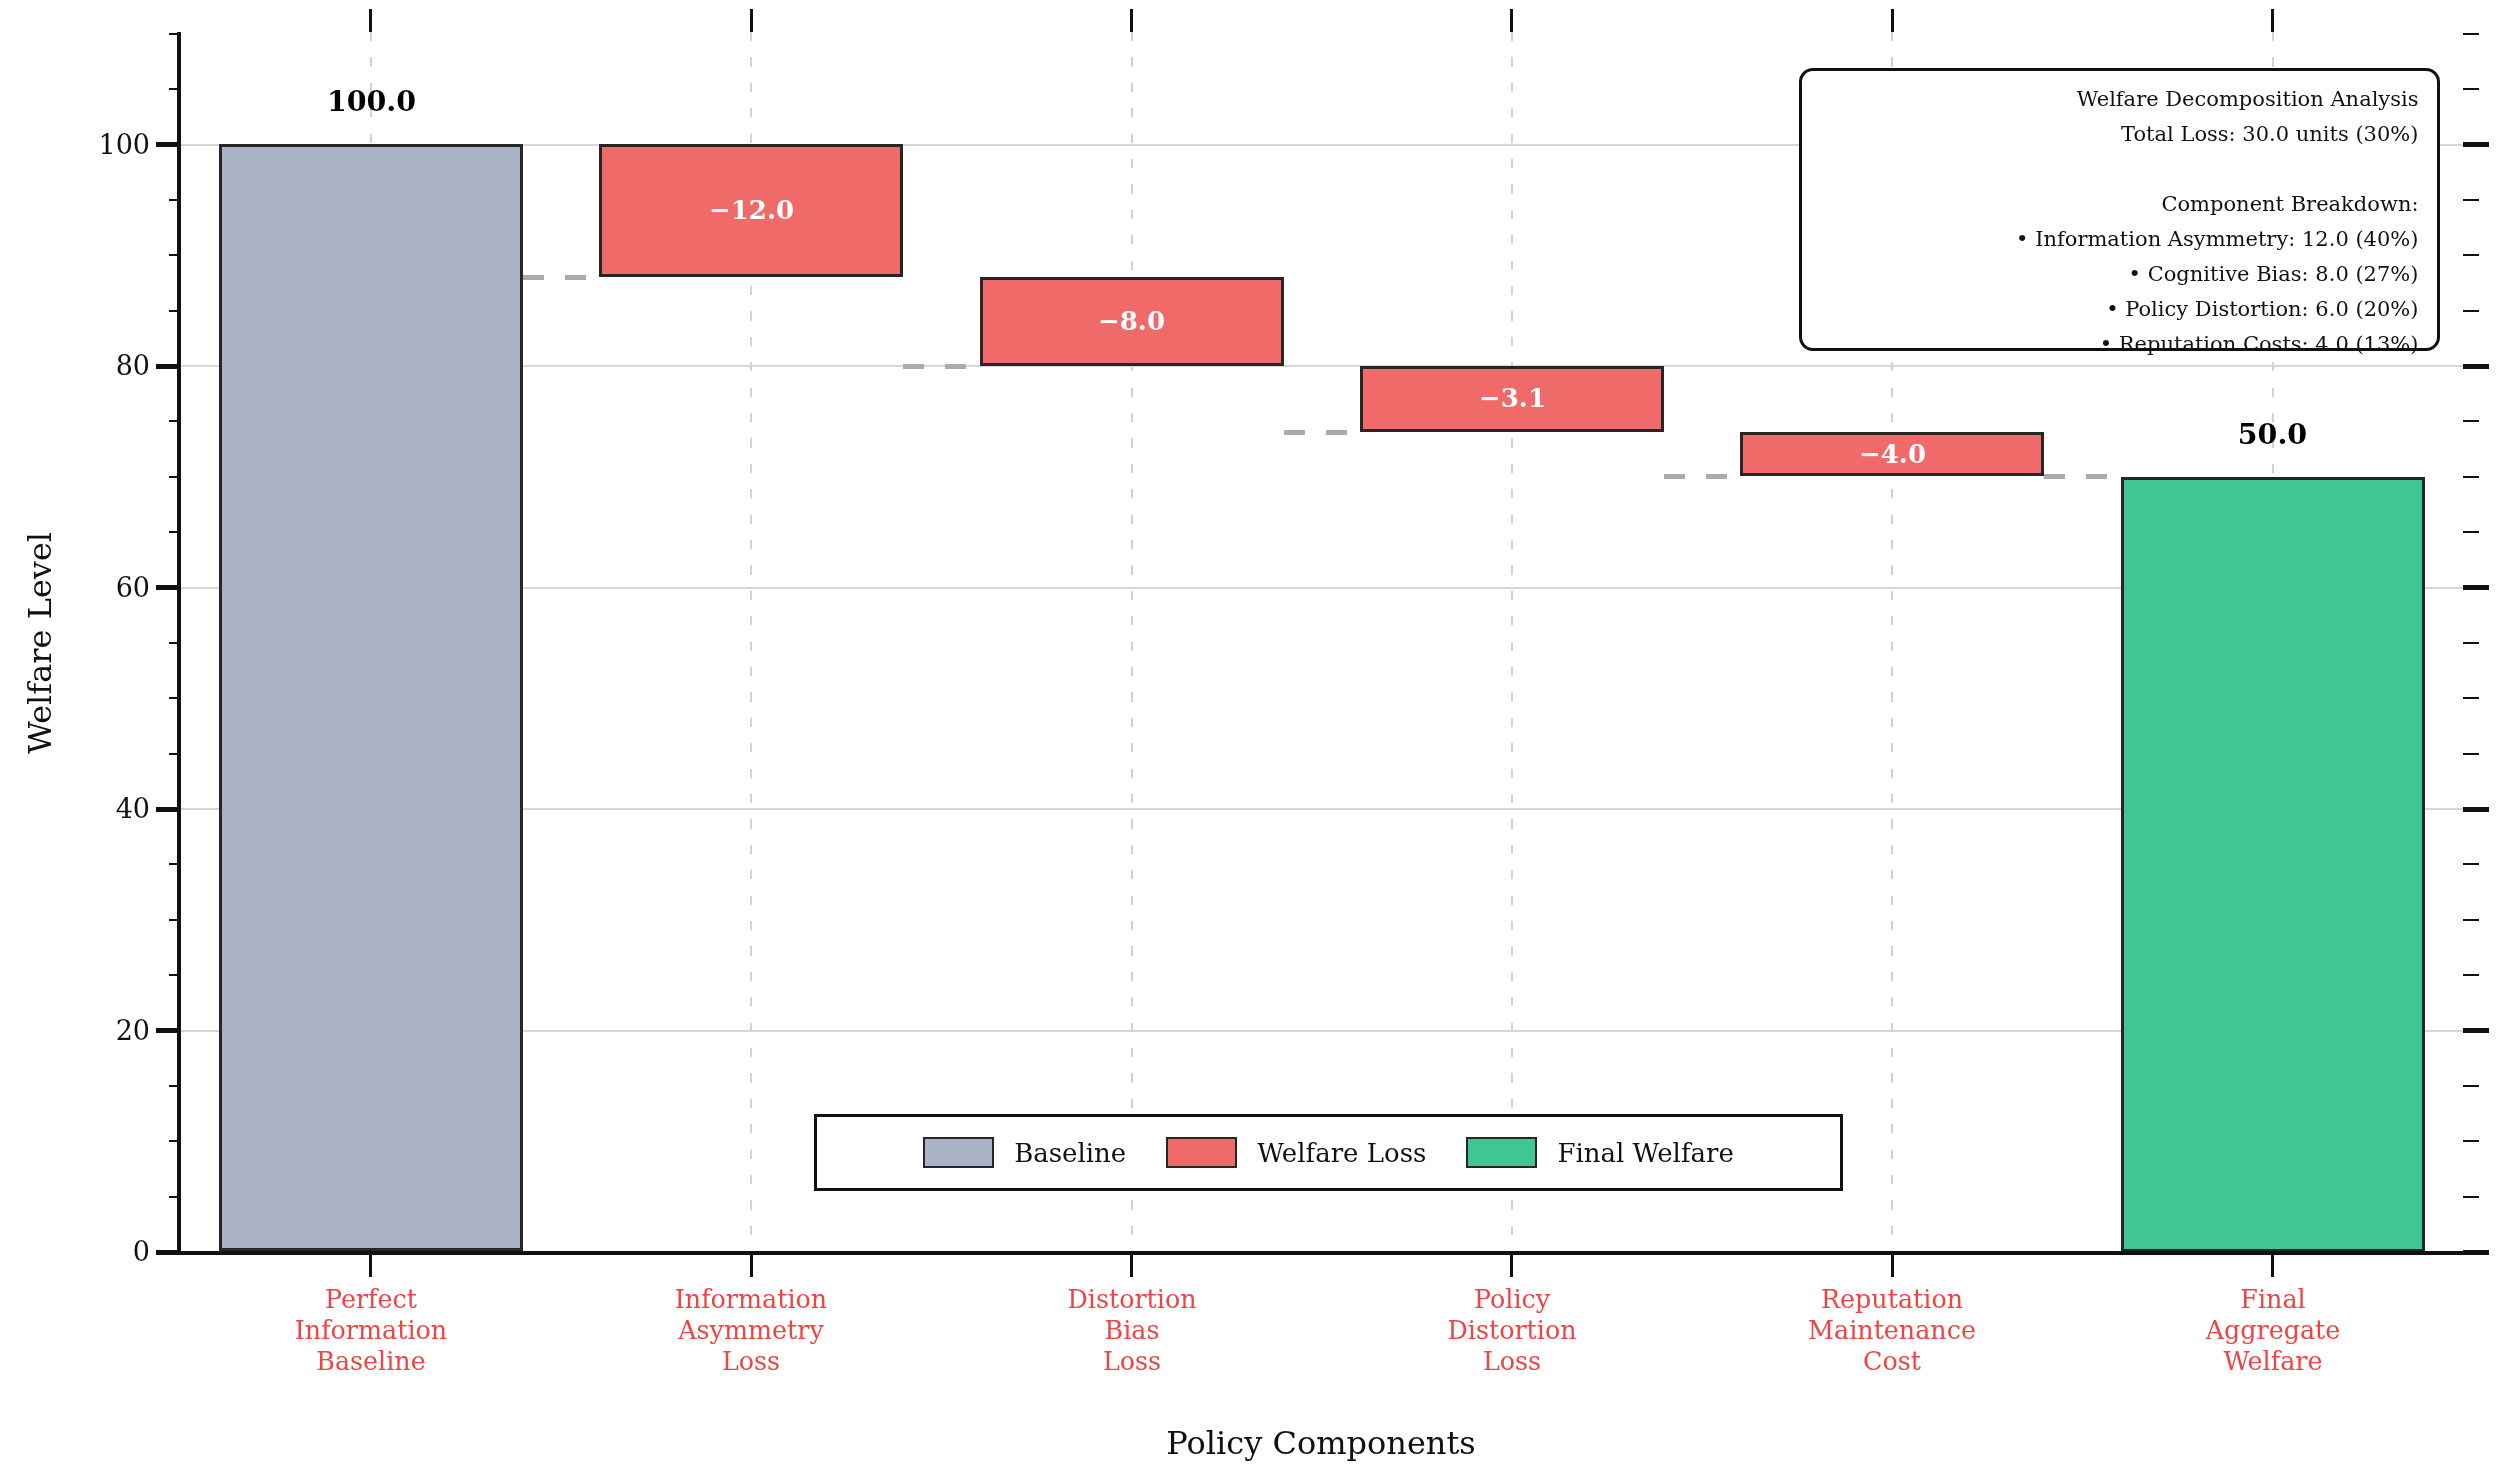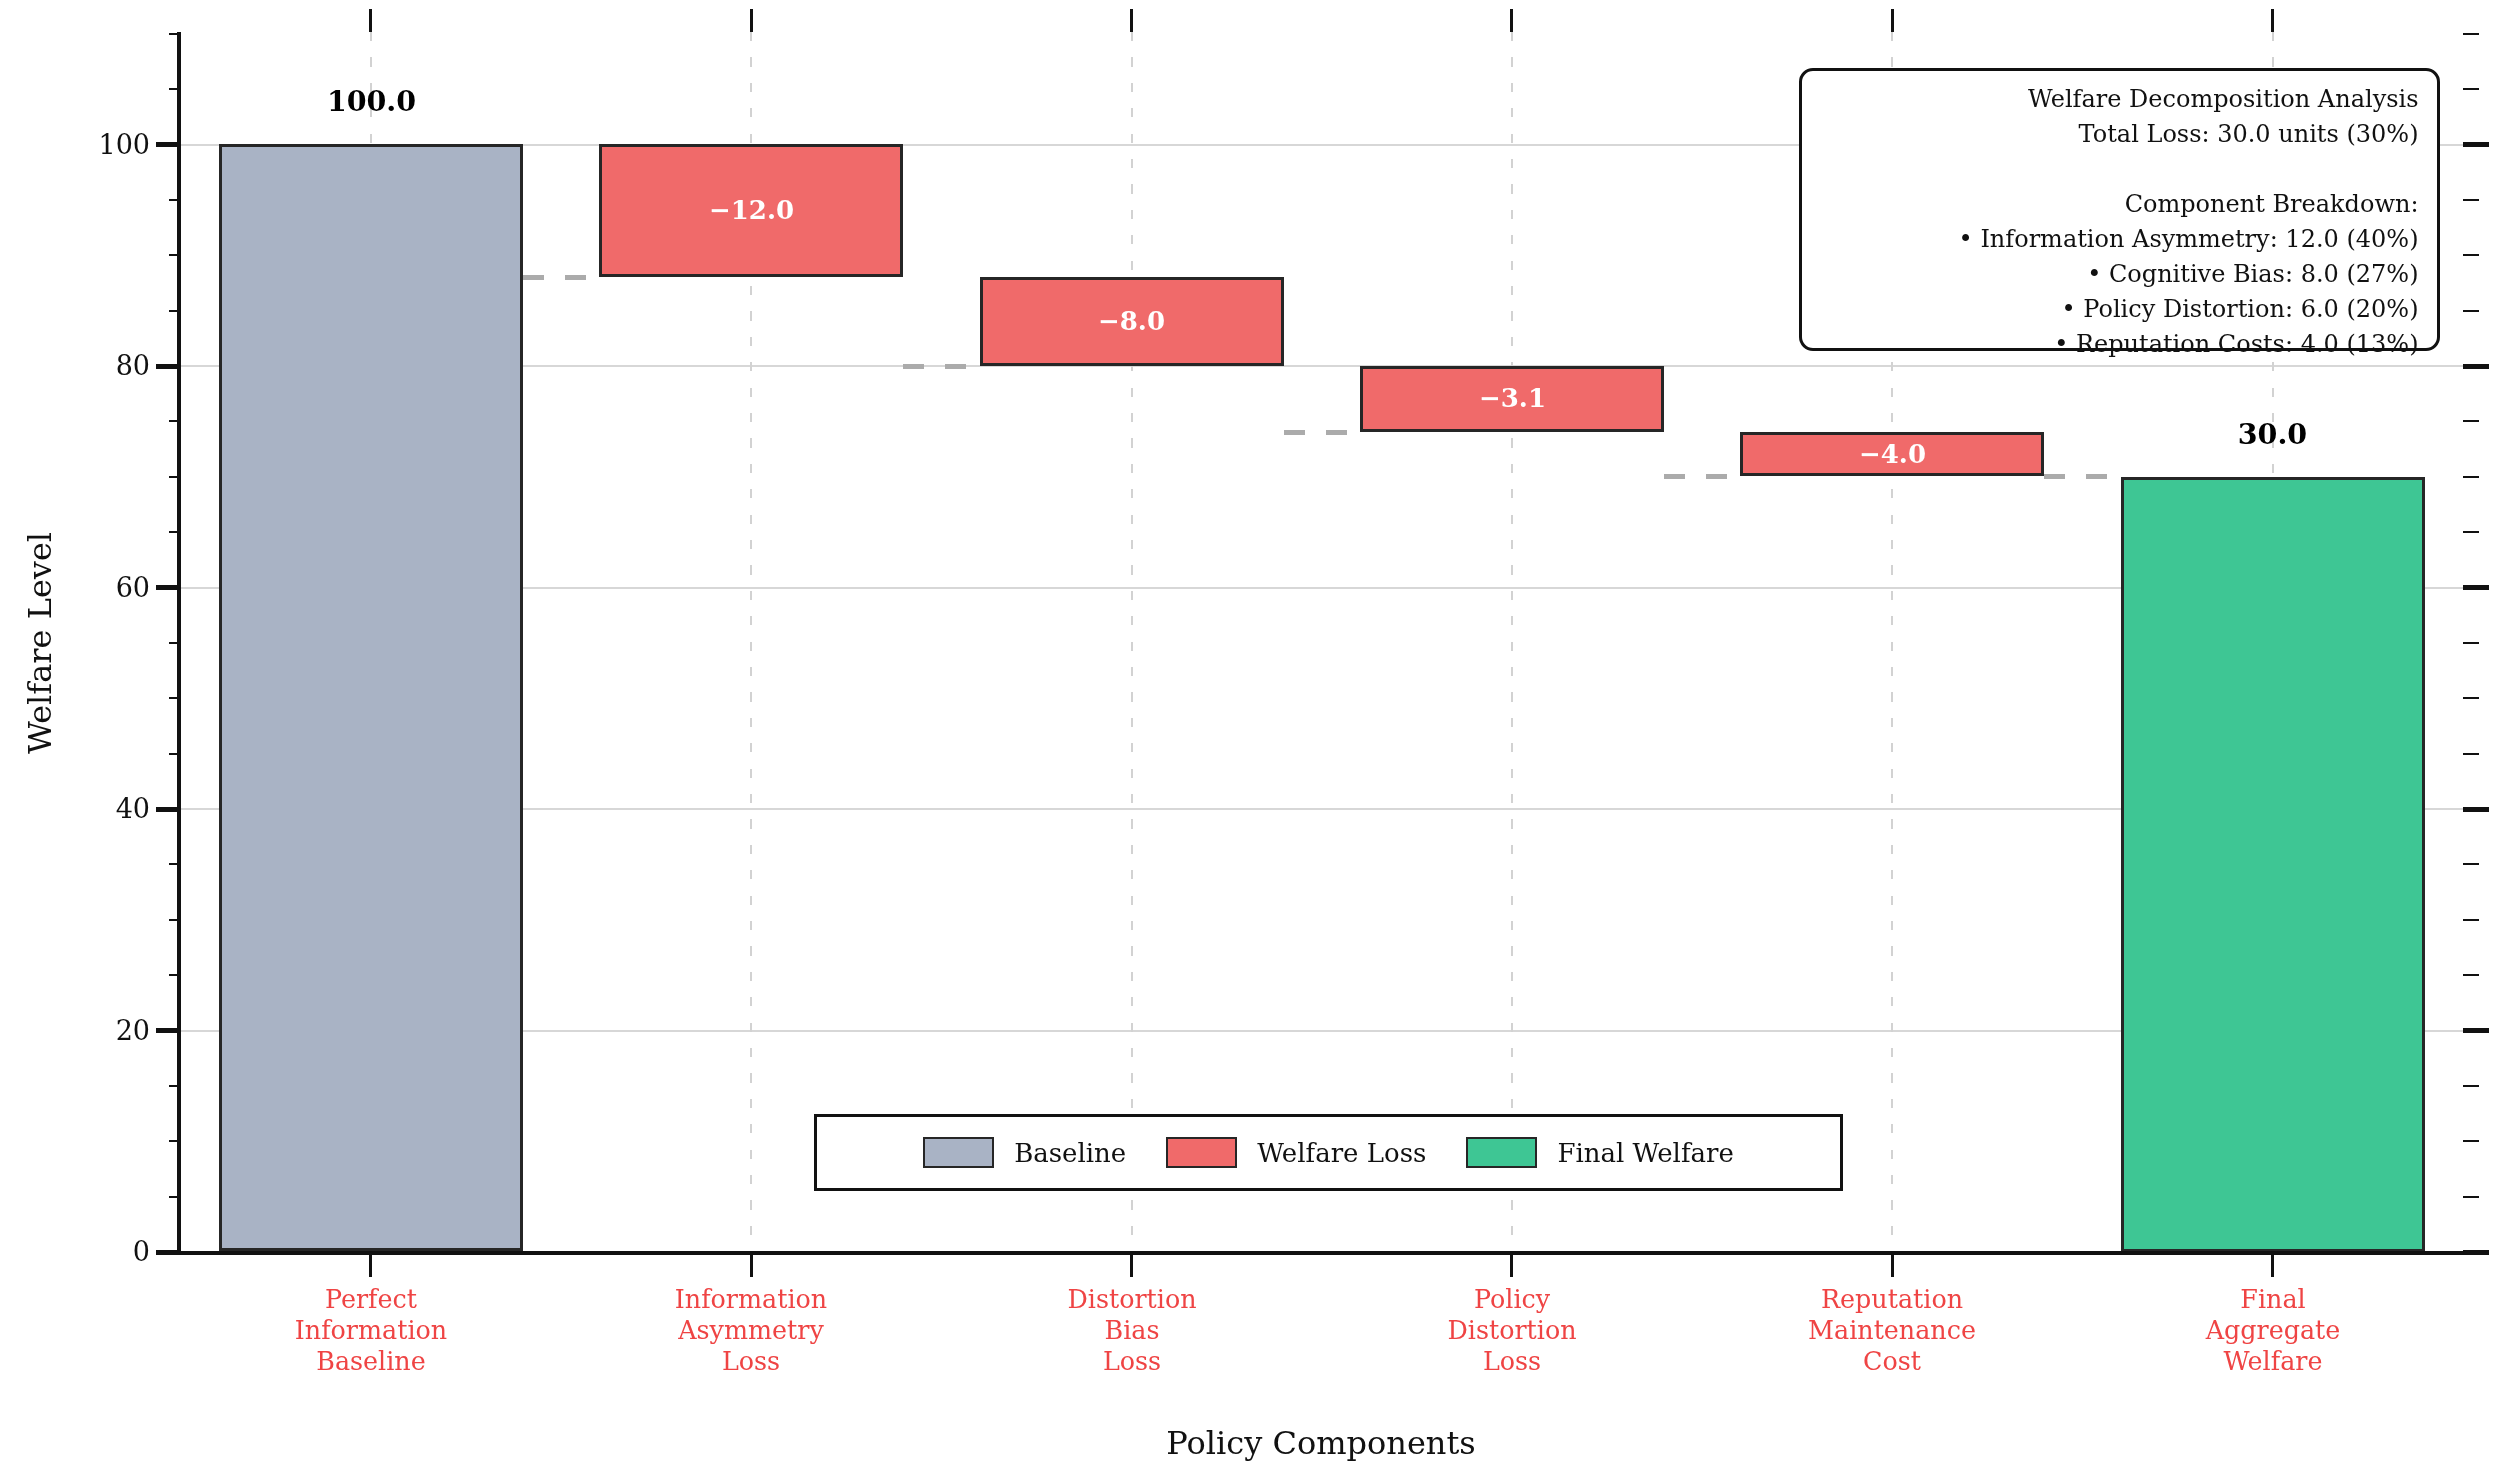--- a/index.html
+++ b/index.html
@@ -162,21 +162,21 @@
     border-radius: 14px;
     background: #ffffff;
     z-index: 5;
   }
   .annotation-text {
     position: absolute;
     right: 18.5px;
     top: 10.8px;
     left: 14px;
     text-align: right;
-    font-size: 24px;
+    font-size: 21px;
     line-height: 35px;
     white-space: pre-line;
     color: #111111;
   }
 </style>
 </head>
 <body>
 
 <div class="figure">
 
@@ -204,21 +204,21 @@
       <div class="connector" style="left: 342px; width: 76px; top: 243px;"></div>
       <div class="connector" style="left: 722px; width: 76px; top: 332px;"></div>
       <div class="connector" style="left: 1103px; width: 76px; top: 398px;"></div>
       <div class="connector" style="left: 1483px; width: 76px; top: 442px;"></div>
       <div class="connector" style="left: 1863px; width: 76px; top: 442px;"></div>
       <div class="bar-label-above" style="left: 75px; width: 231px; top: 52px;">100.0</div>
       <div class="bar-label-inside" style="left: 455px; width: 231px; top: 161px;">−12.0</div>
       <div class="bar-label-inside" style="left: 835px; width: 231px; top: 272px;">−8.0</div>
       <div class="bar-label-inside" style="left: 1216px; width: 231px; top: 349px;">−3.1</div>
       <div class="bar-label-inside" style="left: 1596px; width: 231px; top: 405px;">−4.0</div>
-      <div class="bar-label-above" style="left: 1976px; width: 231px; top: 385px;">30.0</div>
+      <div class="bar-label-above" style="left: 1976px; width: 231px; top: 385px;">50.0</div>
     </div>
 
   <div class="spine-left"></div>
   <div class="spine-bottom"></div>
 
   <div id="ticks-layer">
       <div class="tick" style="left: 156px; top: 1250px; width: 24.6px; height: 4.6px;"></div>
       <div class="tick" style="left: 2463px; top: 1250px; width: 26px; height: 4.6px;"></div>
       <div class="tick" style="left: 156px; top: 1028px; width: 24.6px; height: 4.6px;"></div>
       <div class="tick" style="left: 2463px; top: 1028px; width: 26px; height: 4.6px;"></div>

